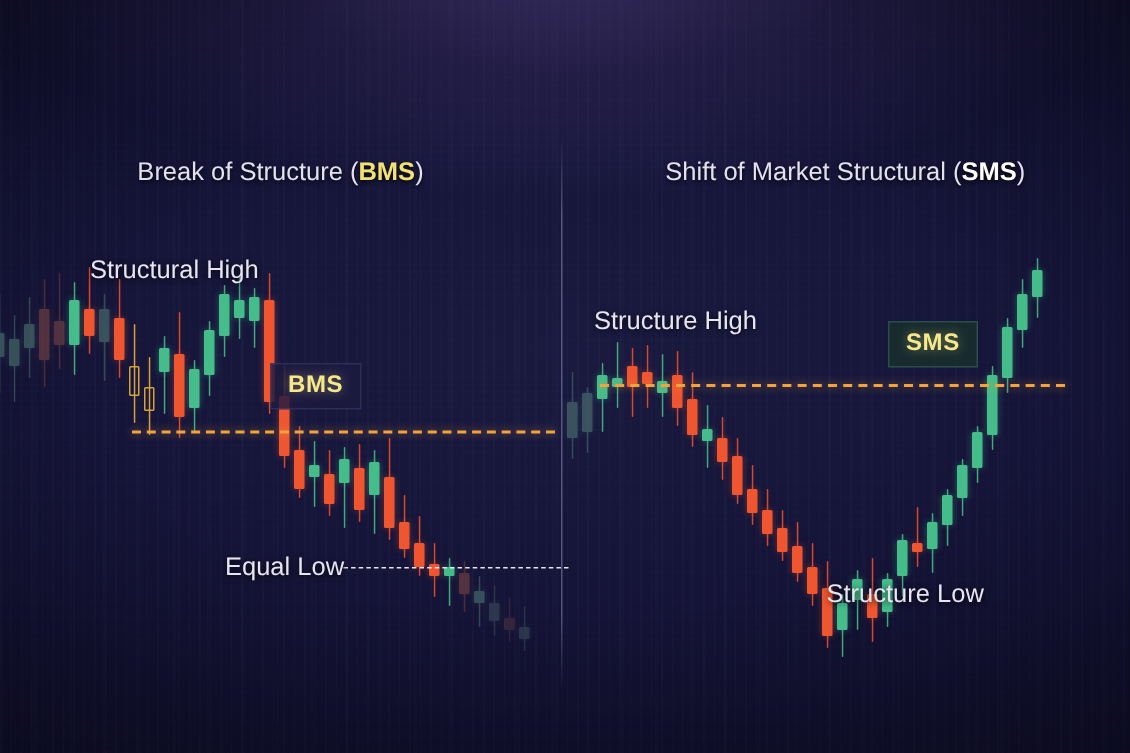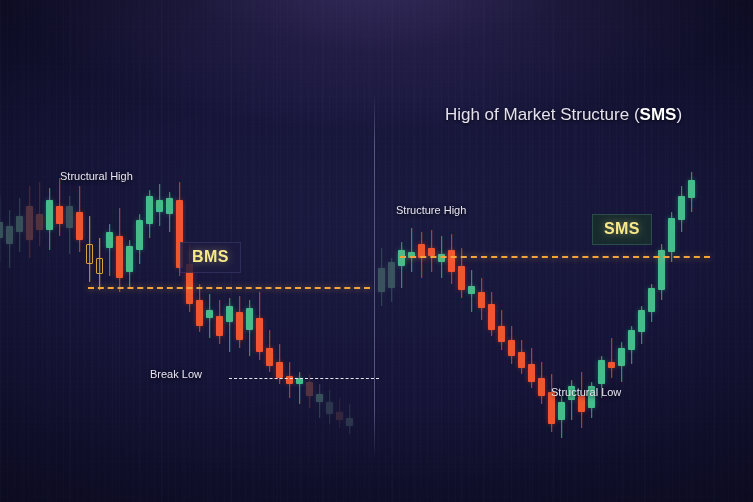--- a/index.html
+++ b/index.html
@@ -86,38 +86,41 @@
     position:absolute;z-index:10;font-weight:bold;font-size:16px;color:#f7e98a;
     padding:5px 11px 6px;letter-spacing:.4px;
     text-shadow:0 0 8px rgba(247,233,138,.45);
   }
   #bms-badge{left:180px;top:242px;background:rgba(28,26,64,.82);
     border:1px solid rgba(120,115,180,.22);}
   #sms-badge{left:592px;top:214px;background:rgba(24,46,44,.88);
     border:1px solid rgba(90,160,140,.30);}
 
   
-  .anno{position:absolute;z-index:10;font-size:11px;color:#e7e5f1;
+  .anno{position:absolute;z-index:10;font-size:17px;color:#e7e5f1;
     text-shadow:0 1px 4px rgba(0,0,0,.85);white-space:nowrap;text-align:right;}
   #anno-structural-high{left:60px;top:170px;}
   #anno-equal-low{left:150px;top:368px;}
   #anno-internal-high{left:396px;top:204px;}
   #anno-structural-low{left:551px;top:386px;}
 </style>
 </head>
 <body>
 
 <div id="stage">
 
 
   <div id="divider"></div>
 
+  <div id="title-left" class="panel-title">
+    <span>Break of Structure (</span><span class="hl-y">BMS</span><span>)</span>
+  </div>
 
   <div id="title-right" class="panel-title">
-    <span>High of Market Structure (</span><span class="hl-w">SMS</span><span>)</span>
+    <span>Shift of Market Structural (</span><span class="hl-w">SMS</span><span>)</span>
   </div>
 
   <div class="chart" id="chart-left">
       <div class="candle up dim" style="left: -4px; top: 196px; width: 7px; height: 66px;">
         <div class="wick" style="top: 0px; height: 66px;"></div>
         <div class="body" style="top: 26px; height: 16px;"></div>
       </div>
       <div class="candle up dim" style="left: 6px; top: 210px; width: 7px; height: 58px;">
         <div class="wick" style="top: 0px; height: 58px;"></div>
         <div class="body" style="top: 16px; height: 18px;"></div>
@@ -391,17 +394,17 @@
     </div>
 
   <div class="dashline" id="bms-line"></div>
   <div class="dashline" id="sms-line"></div>
   <div class="dashline" id="equal-low-line"></div>
 
   <div class="badge" id="bms-badge">BMS</div>
   <div class="badge" id="sms-badge">SMS</div>
 
   <div class="anno" id="anno-structural-high">Structural High</div>
-  <div class="anno" id="anno-equal-low">Break Low</div>
+  <div class="anno" id="anno-equal-low">Equal Low</div>
   <div class="anno" id="anno-internal-high">Structure High</div>
-  <div class="anno" id="anno-structural-low">Structural Low</div>
+  <div class="anno" id="anno-structural-low">Structure Low</div>
 
 </div>
 
 </body></html>

